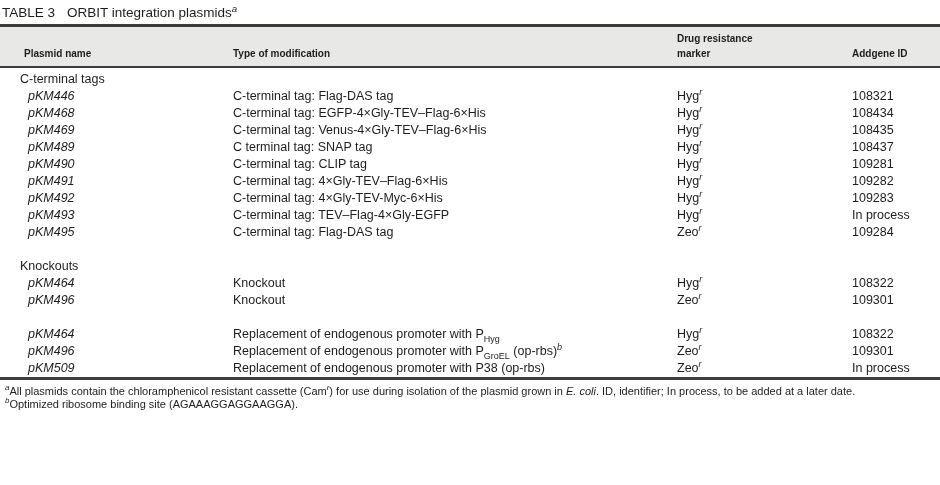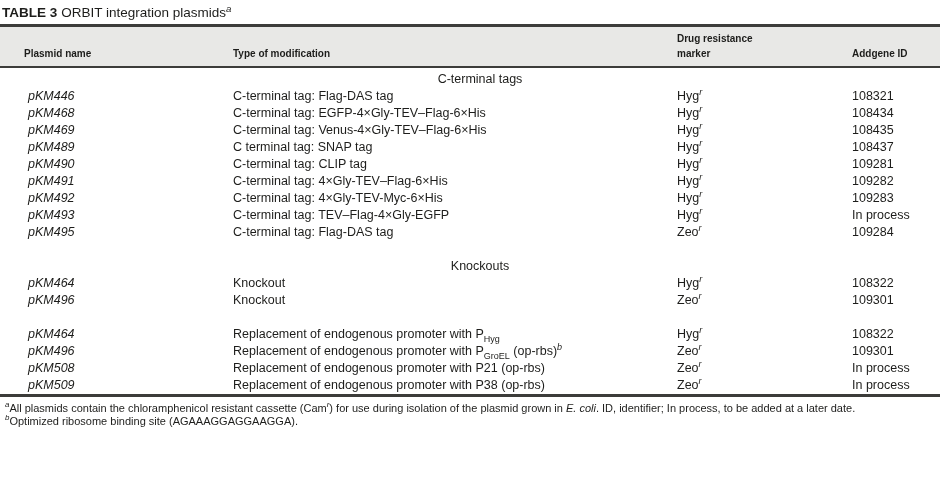--- a/index.html
+++ b/index.html
@@ -10,22 +10,22 @@
   html,body{margin:0;padding:0;}
   body{
     width:940px;height:485px;background:#ffffff;overflow:hidden;
     font-family:"Liberation Sans", sans-serif;color:var(--text);
     -webkit-font-smoothing:antialiased;
   }
   .page{width:940px;}
   .title{
     font-size:13.5px;line-height:16px;padding:5px 0 3px 2px;
   }
-  .title .title-bold{font-weight:700;margin-top:16px;}
-  .title .title-rest{font-weight:400;margin-left:4px;}
+  .title .title-bold{font-weight:400;margin-top:16px;}
+  .title .title-rest{font-weight:400;margin-left:12px;}
   .rule{width:940px;background:var(--rule);}
   .rule-top{height:3px;}
   .rule-bottom{height:2.5px;}
   table{
     border-collapse:collapse;table-layout:fixed;width:940px;
   }
   col.c1{width:233px;}
   col.c2{width:444px;}
   col.c3{width:175px;}
   col.c4{width:88px;}
@@ -35,21 +35,21 @@
     text-align:left;vertical-align:bottom;
     padding:4px 0 5px 0;height:30px;
     border-bottom:2px solid var(--rule);
   }
   thead th.first{padding-left:24px;}
   thead th .hdr-line{display:block;}
   tbody td{
     font-size:12.5px;line-height:17px;height:17px;
     padding:0;vertical-align:middle;white-space:nowrap;
   }
-  tr.section-row td{padding-left:20px;text-align:center;}
+  tr.section-row td{padding-left:20px;}
   tr.first-section td{padding-top:3px;}
   tr.data-row td.cell-plasmid{padding-left:28px;font-style:italic;}
   tr.spacer-row td{height:17px;}
   sup{font-size:0.72em;font-style:italic;line-height:0;}
   sub{font-size:0.72em;line-height:0;}
   .footnotes{
     margin-top:5px;padding:0 2px 0 5px;width:931px;
   }
   .footnote{
     margin:0;font-size:11px;line-height:13.8px;
@@ -194,26 +194,20 @@
     <td class="cell-addgene">108322</td>
   </tr>
 
   <tr class="data-row">
     <td class="cell-plasmid">pKM496</td>
     <td class="cell-modification">Replacement of endogenous promoter with P<sub>GroEL</sub> (op-rbs)<sup>b</sup></td>
     <td class="cell-marker">Zeo<sup>r</sup></td>
     <td class="cell-addgene">109301</td>
   </tr>
 
-  <tr class="data-row">
-    <td class="cell-plasmid">pKM508</td>
-    <td class="cell-modification">Replacement of endogenous promoter with P21 (op-rbs)</td>
-    <td class="cell-marker">Zeo<sup>r</sup></td>
-    <td class="cell-addgene">In process</td>
-  </tr>
 
   <tr class="data-row">
     <td class="cell-plasmid">pKM509</td>
     <td class="cell-modification">Replacement of endogenous promoter with P38 (op-rbs)</td>
     <td class="cell-marker">Zeo<sup>r</sup></td>
     <td class="cell-addgene">In process</td>
   </tr>
 </tbody>
   </table>
 

